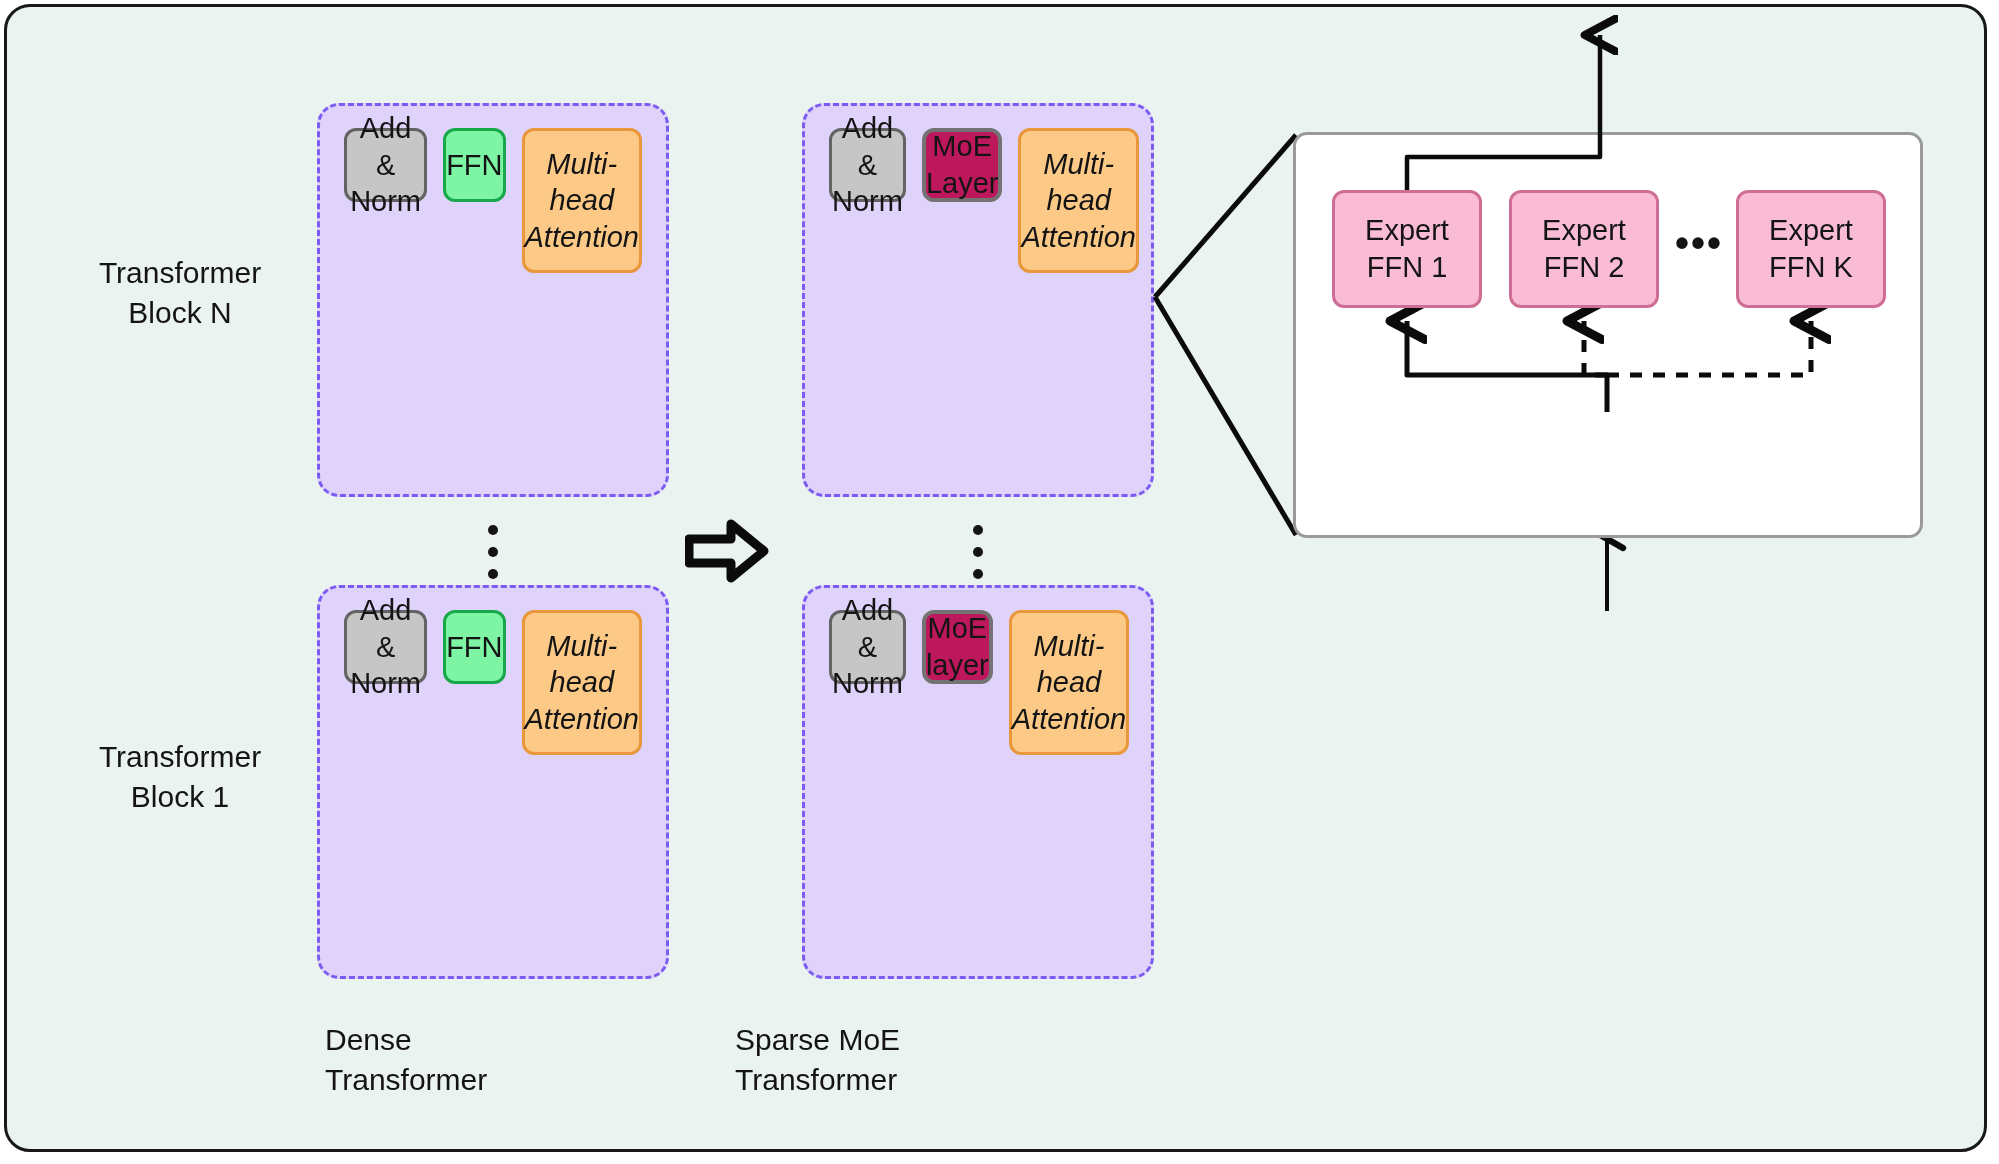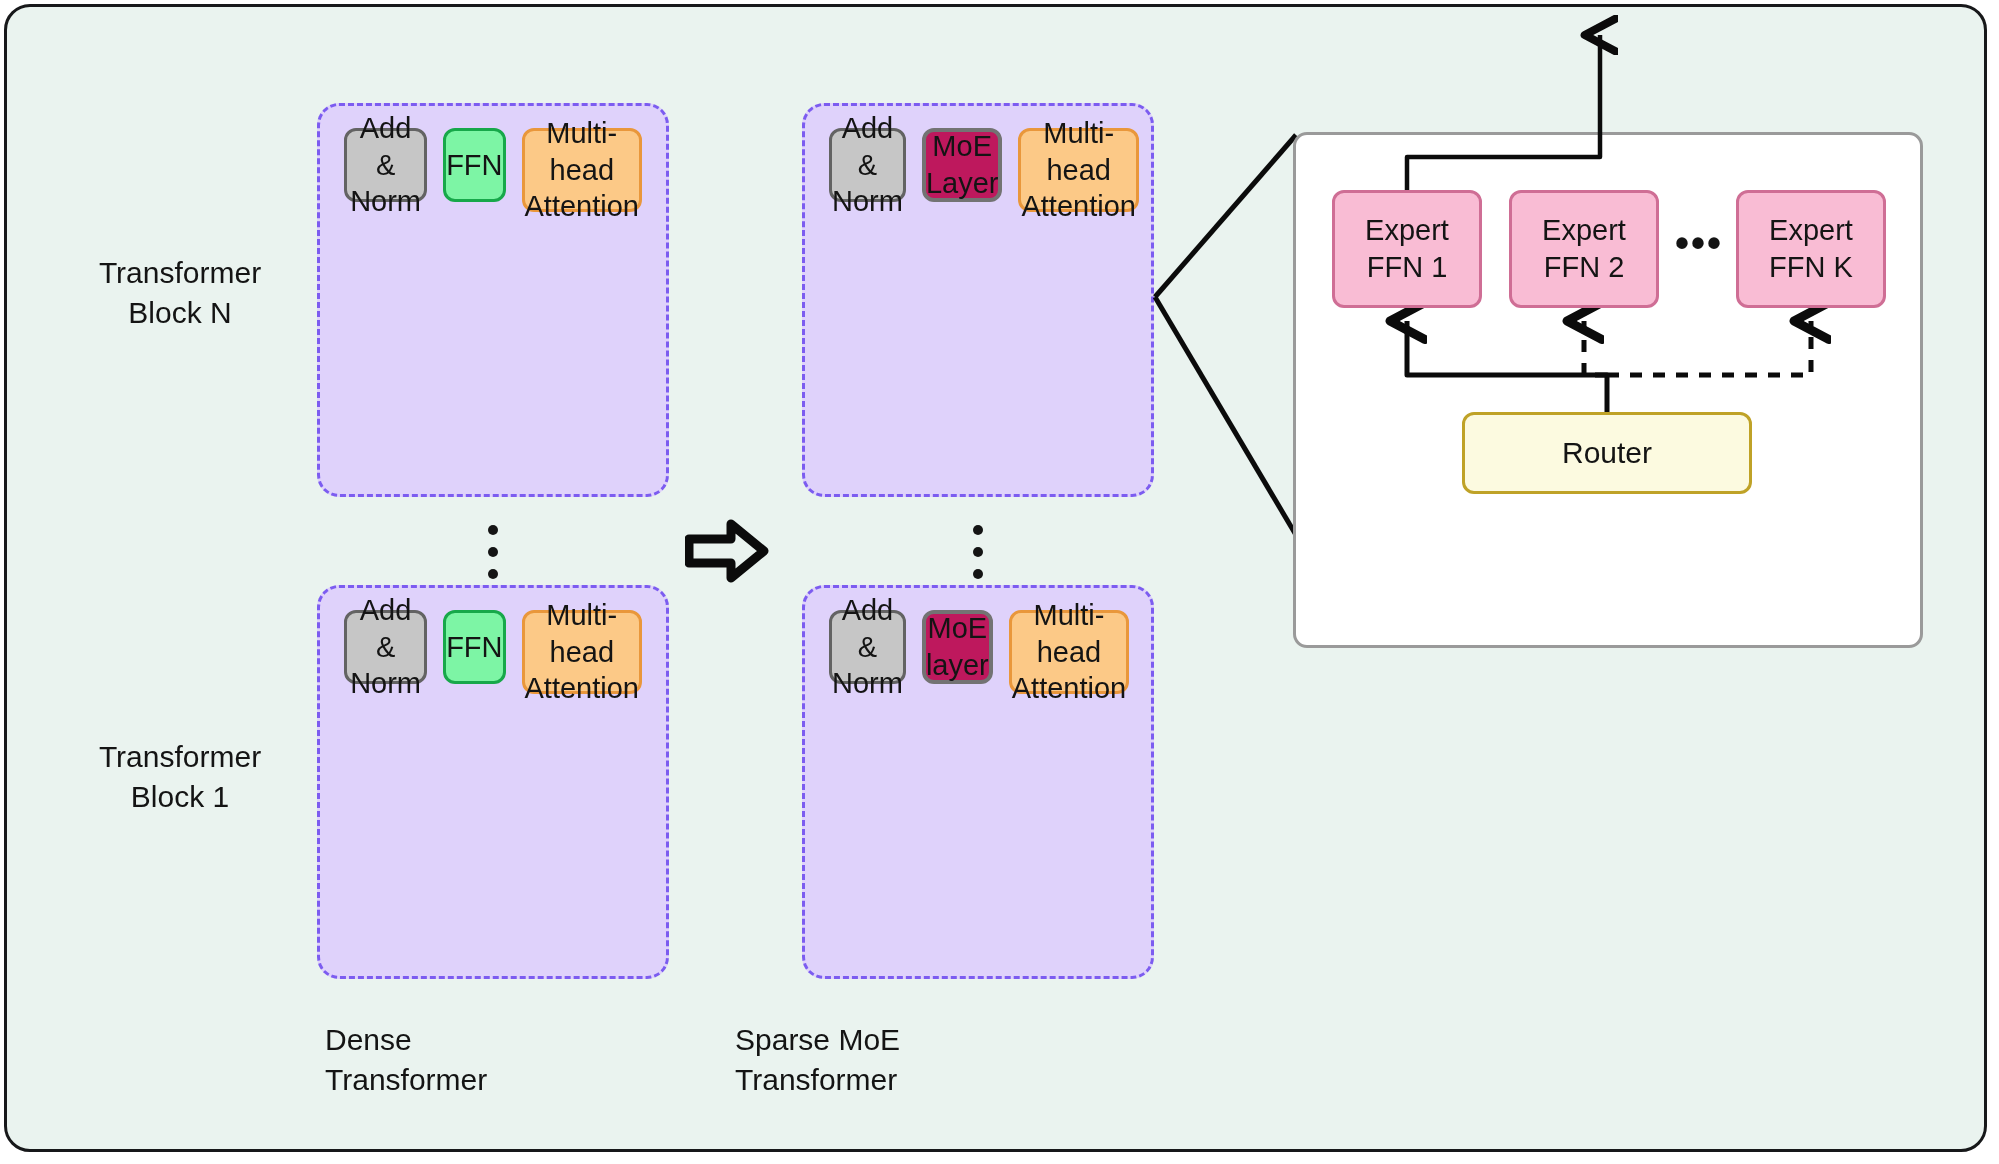--- a/index.html
+++ b/index.html
@@ -93,21 +93,22 @@
     height: 74px;
   }
   .box-moe {
     background: #be185d;
     border: 4px solid #737373;
     height: 74px;
   }
   .box-attn {
     background: #fcc987;
     border: 3px solid #e9973b;
-    height: 84px;
+    height: 145px;
+    font-style: italic;
   }
 
   
   .vdots {
     position: absolute;
     display: flex;
     flex-direction: column;
     align-items: center;
     gap: 12px;
   }
@@ -129,21 +130,21 @@
     width: 84px;
     height: 70px;
   }
 
   
   #expert-panel {
     position: absolute;
     left: 1286px;
     top: 125px;
     width: 630px;
-    height: 516px;
+    height: 406px;
     background: #ffffff;
     border: 3px solid #9a9a9a;
     border-radius: 14px;
     box-sizing: border-box;
   }
 
   .expert-box {
     position: absolute;
     width: 150px;
     height: 118px;
@@ -308,21 +309,20 @@
 FFN 1</div>
 
     <div class="expert-box" id="expert-2">Expert
 FFN 2</div>
 
     <div id="expert-ellipsis">•••</div>
 
     <div class="expert-box" id="expert-k">Expert
 FFN K</div>
 
-    <div id="router-box">Router</div>
   </div>
 
   <div class="caption" id="caption-dense">Dense
 Transformer</div>
   <div class="caption" id="caption-sparse">Sparse MoE
 Transformer</div>
 
 </div>
 
 </body></html>

